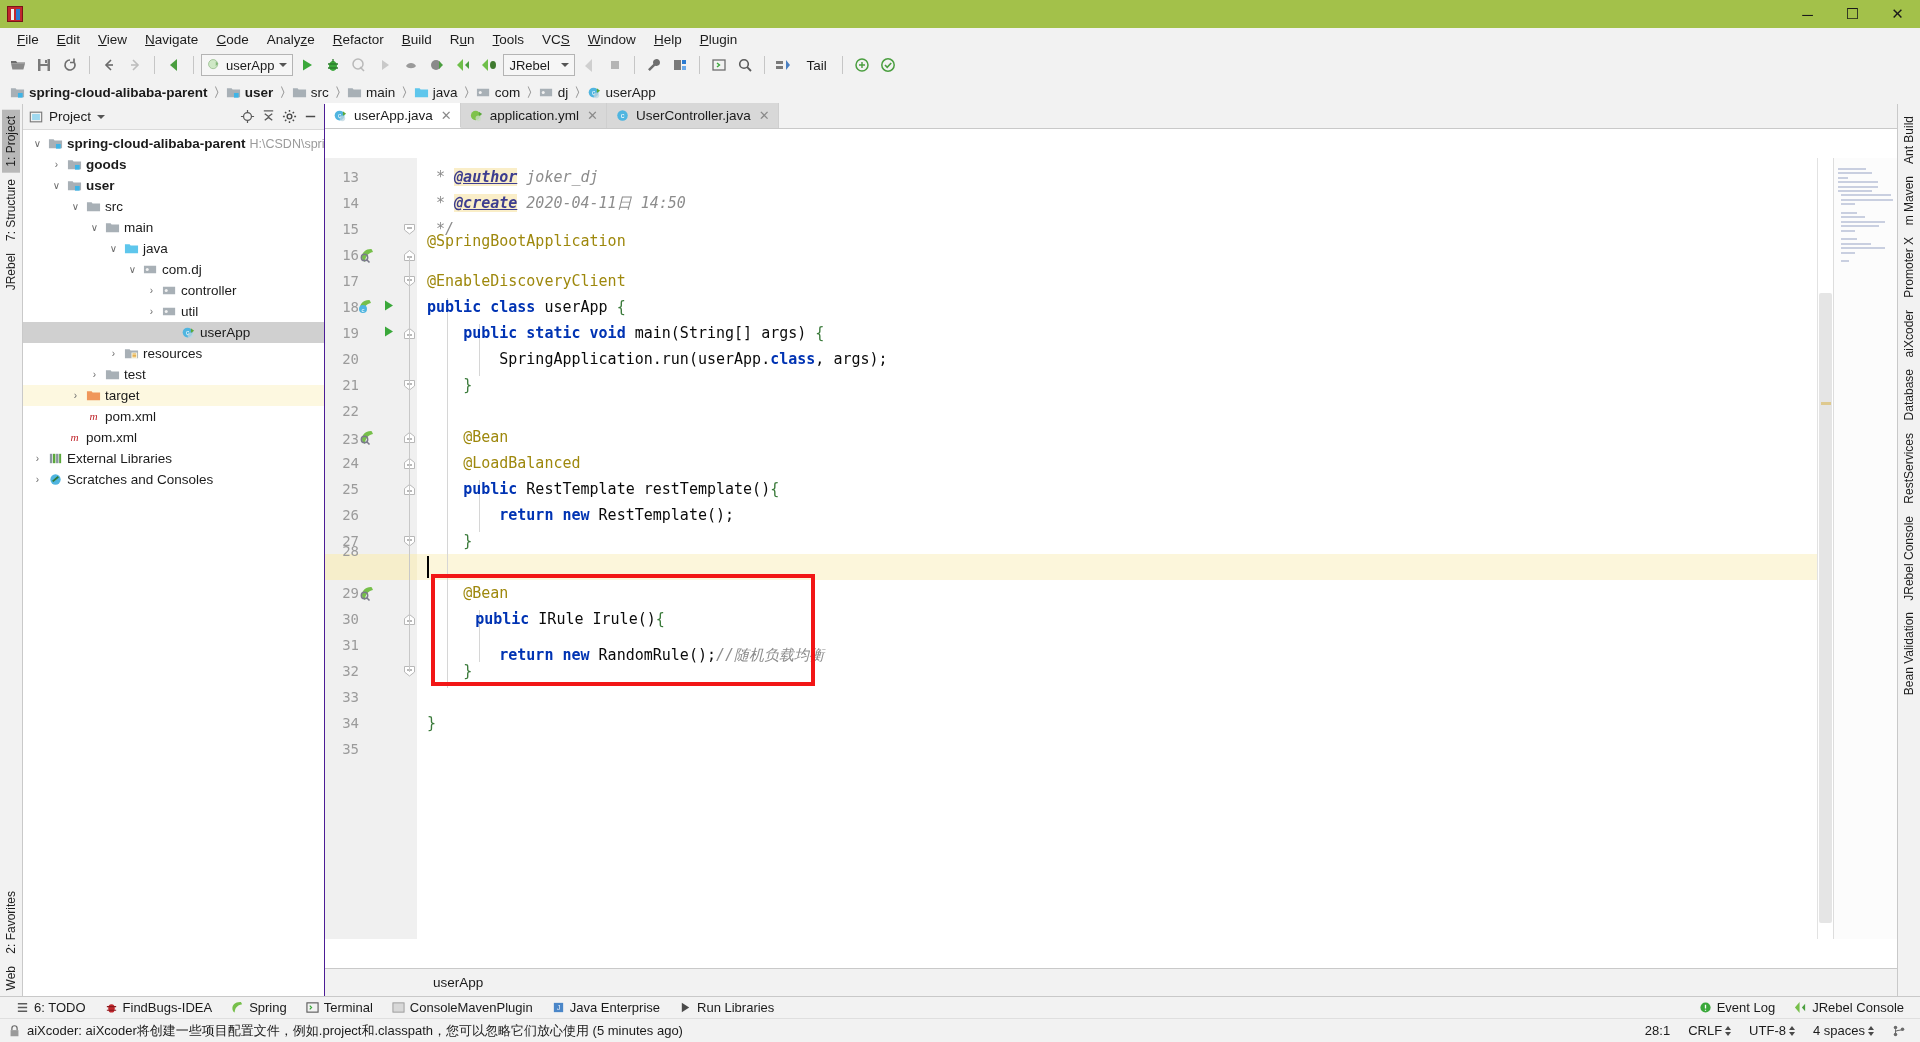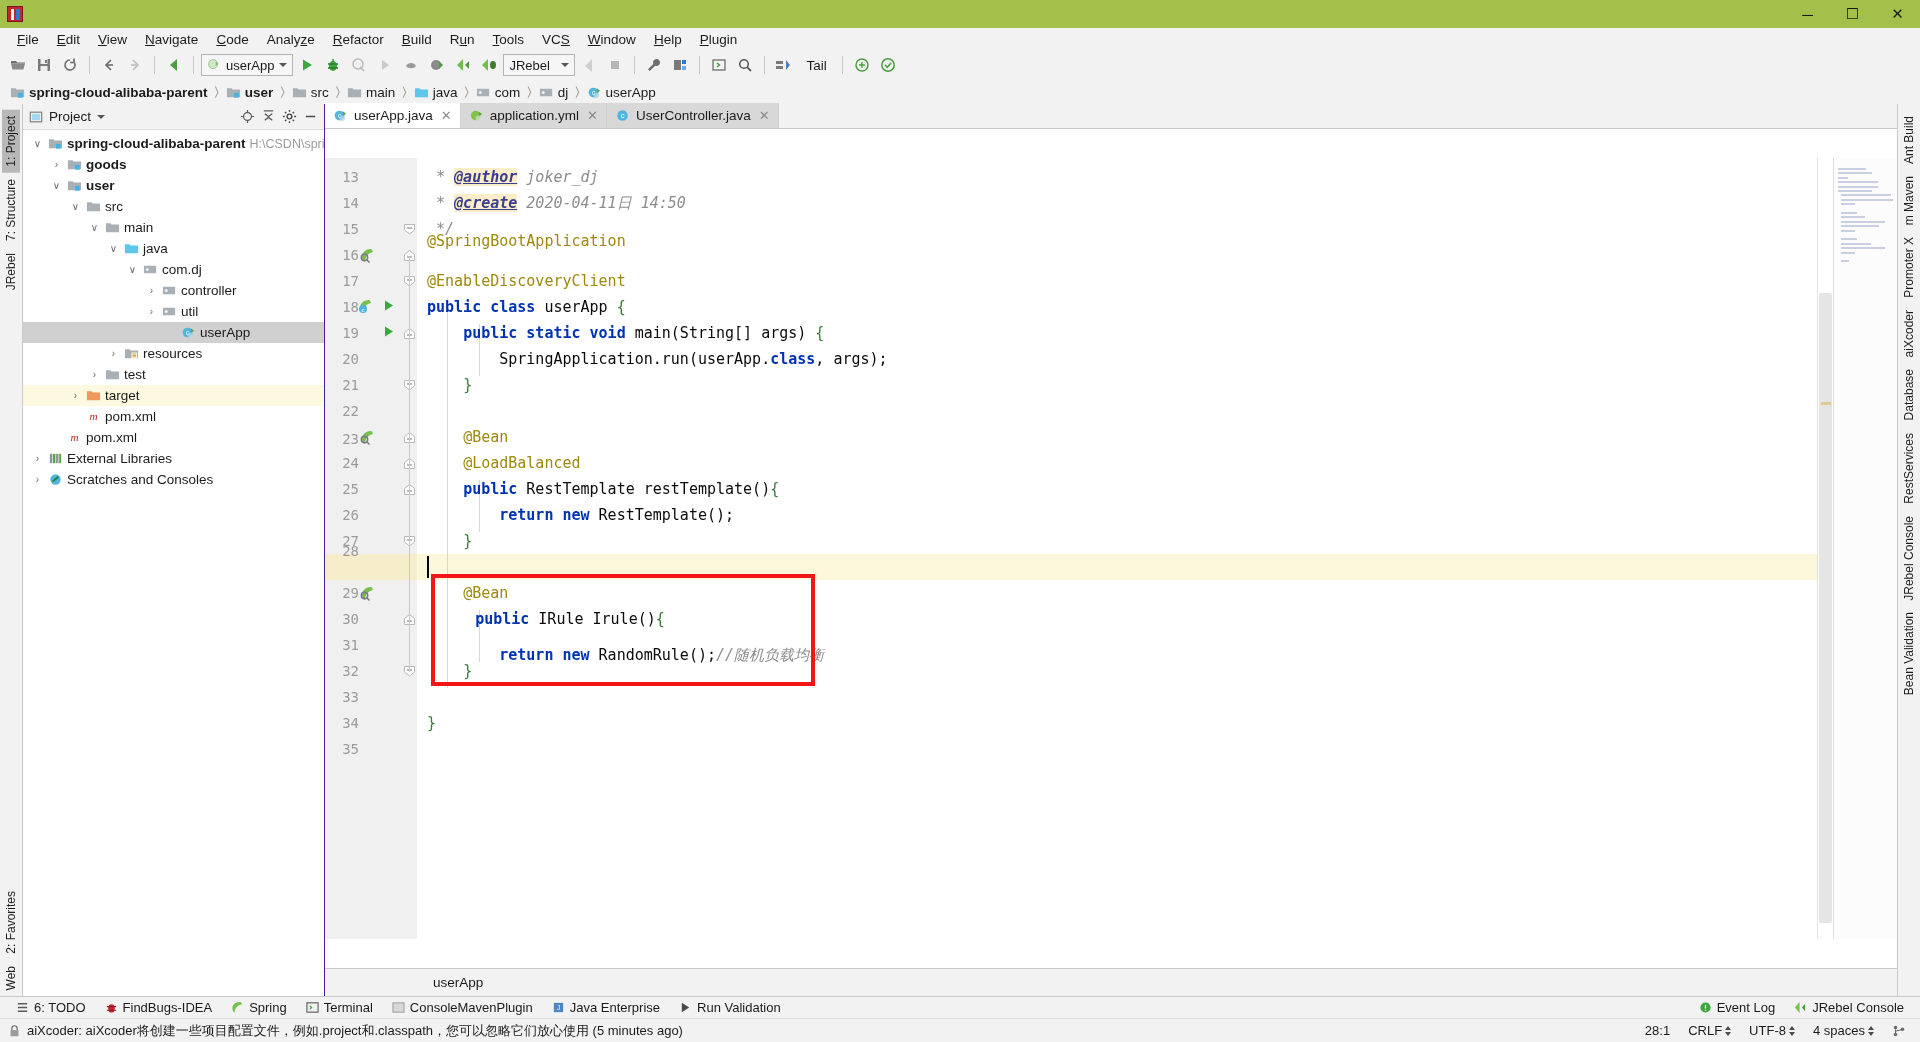--- a/index.html
+++ b/index.html
@@ -921,21 +921,21 @@
           </svg>
         </span>
         <span>Java Enterprise</span>
       </div>
       <div class="twbtn">
         <span>
           <svg width="13" height="13" viewBox="0 0 14 14">
             <path d="M3 2l8 5-8 5z" fill="#4a4a4a"></path>
           </svg>
         </span>
-        <span>Run Validation</span>
+        <span>Run Libraries</span>
       </div>
       <div class="tw-sp"></div>
       <div class="twbtn">
         <span>
           <svg width="13" height="13" viewBox="0 0 14 14">
             <circle cx="7" cy="7" r="5.5" fill="#3aa83a"></circle>
             <path d="M7 4v4M7 9.5v1" stroke="#fff" stroke-width="1.4"></path>
           </svg>
         </span>
         <span>Event Log</span>

